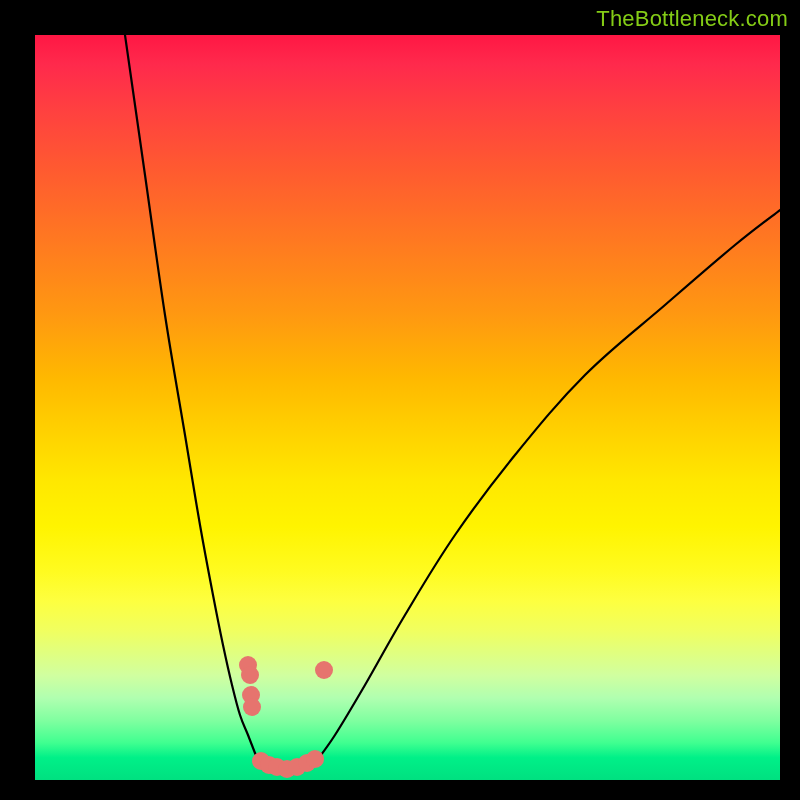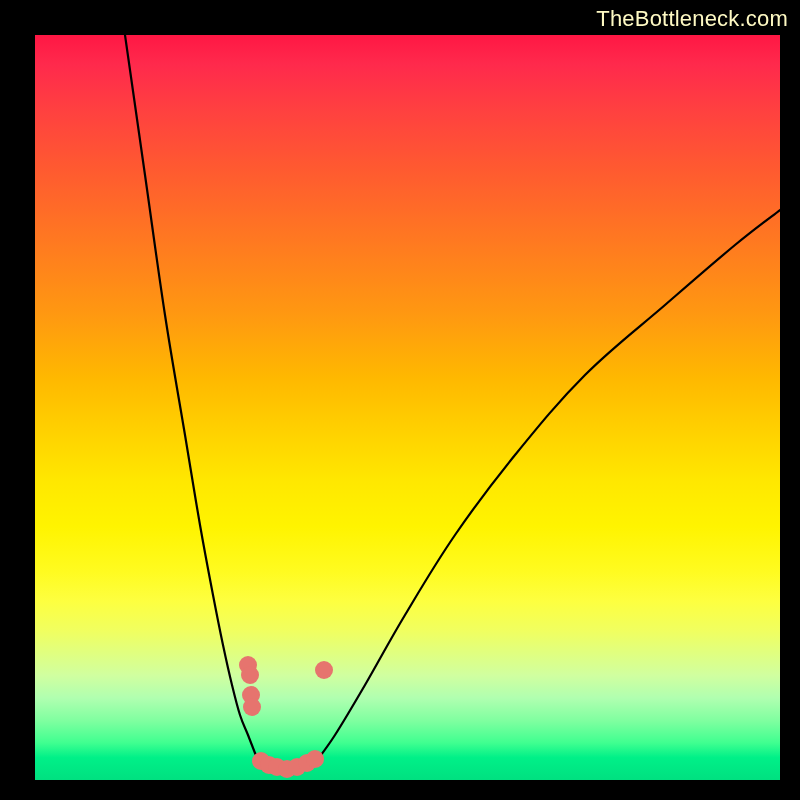--- a/index.html
+++ b/index.html
@@ -48,21 +48,21 @@
       #80ffa0 92%,
       #40ff90 95%,
       #00f088 97%,
       #00e080 100%
     );
   }
   .watermark {
     position: absolute;
     top: 6px;
     right: 12px;
-    color: #fef9c3;
+    color: #84cc16;
     font-size: 22px;
     font-weight: 500;
     letter-spacing: 0.2px;
     user-select: none;
   }
   svg.curves {
     position: absolute;
     inset: 0;
   }
 </style>

